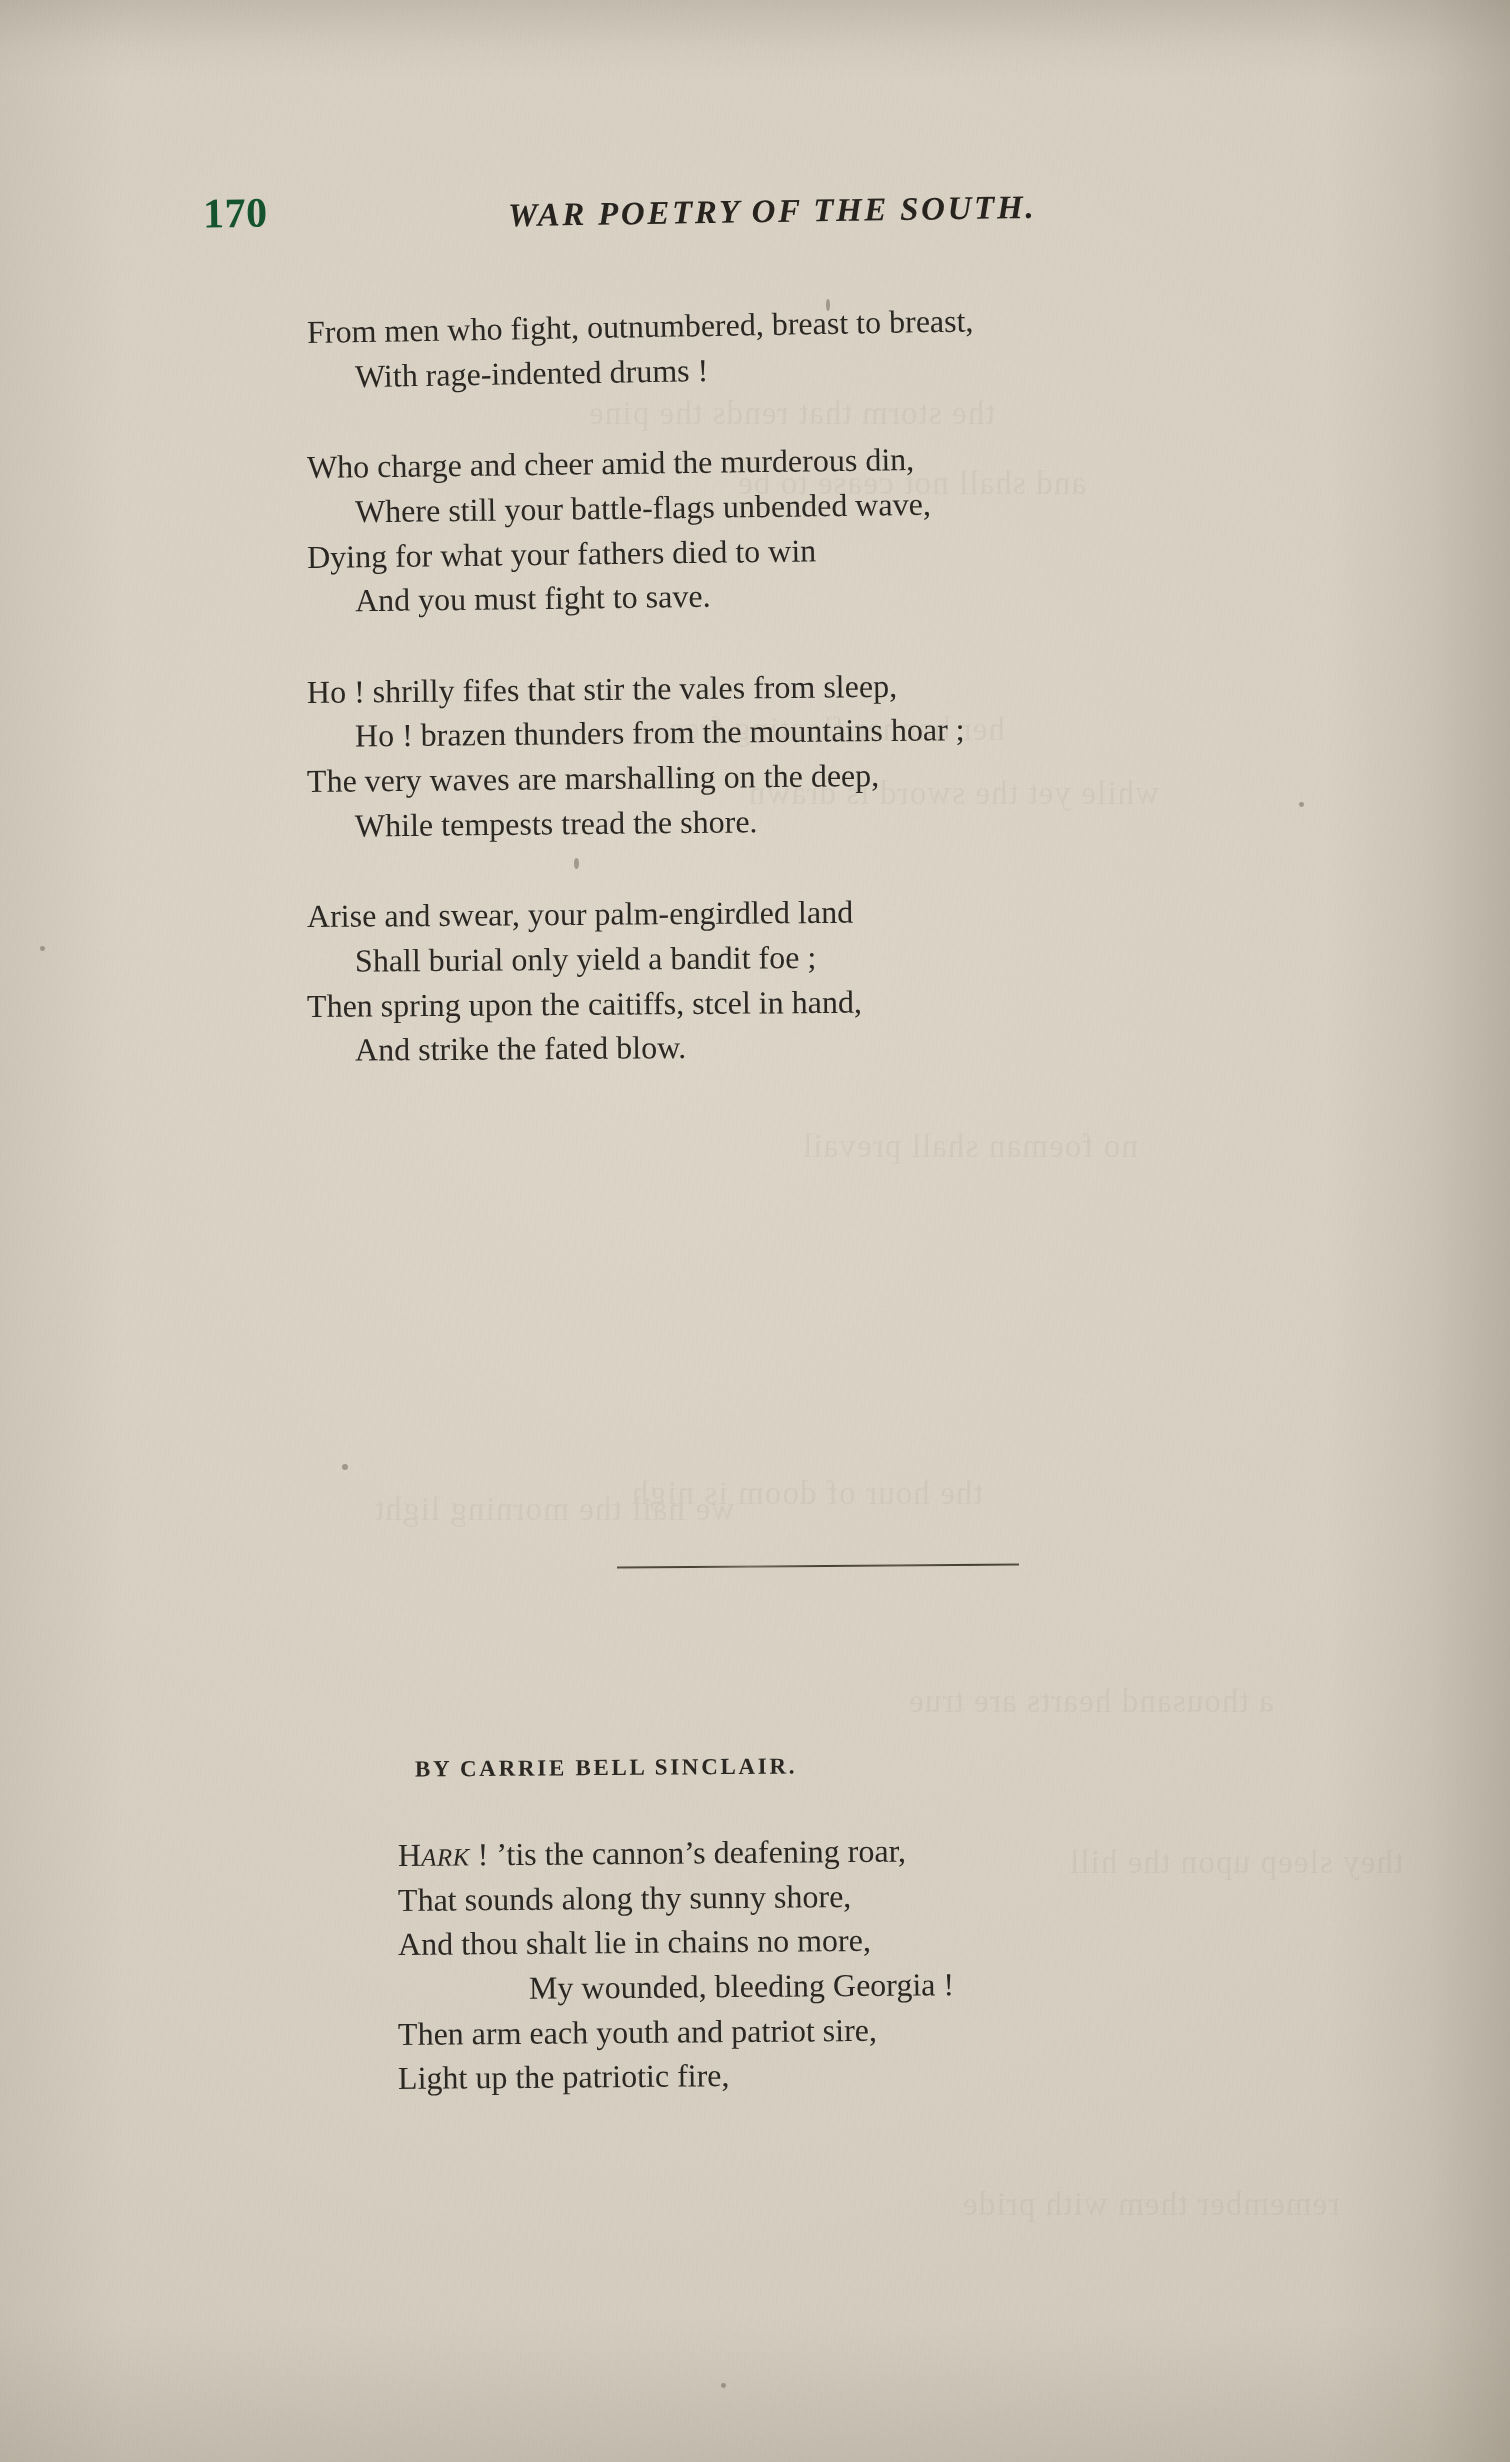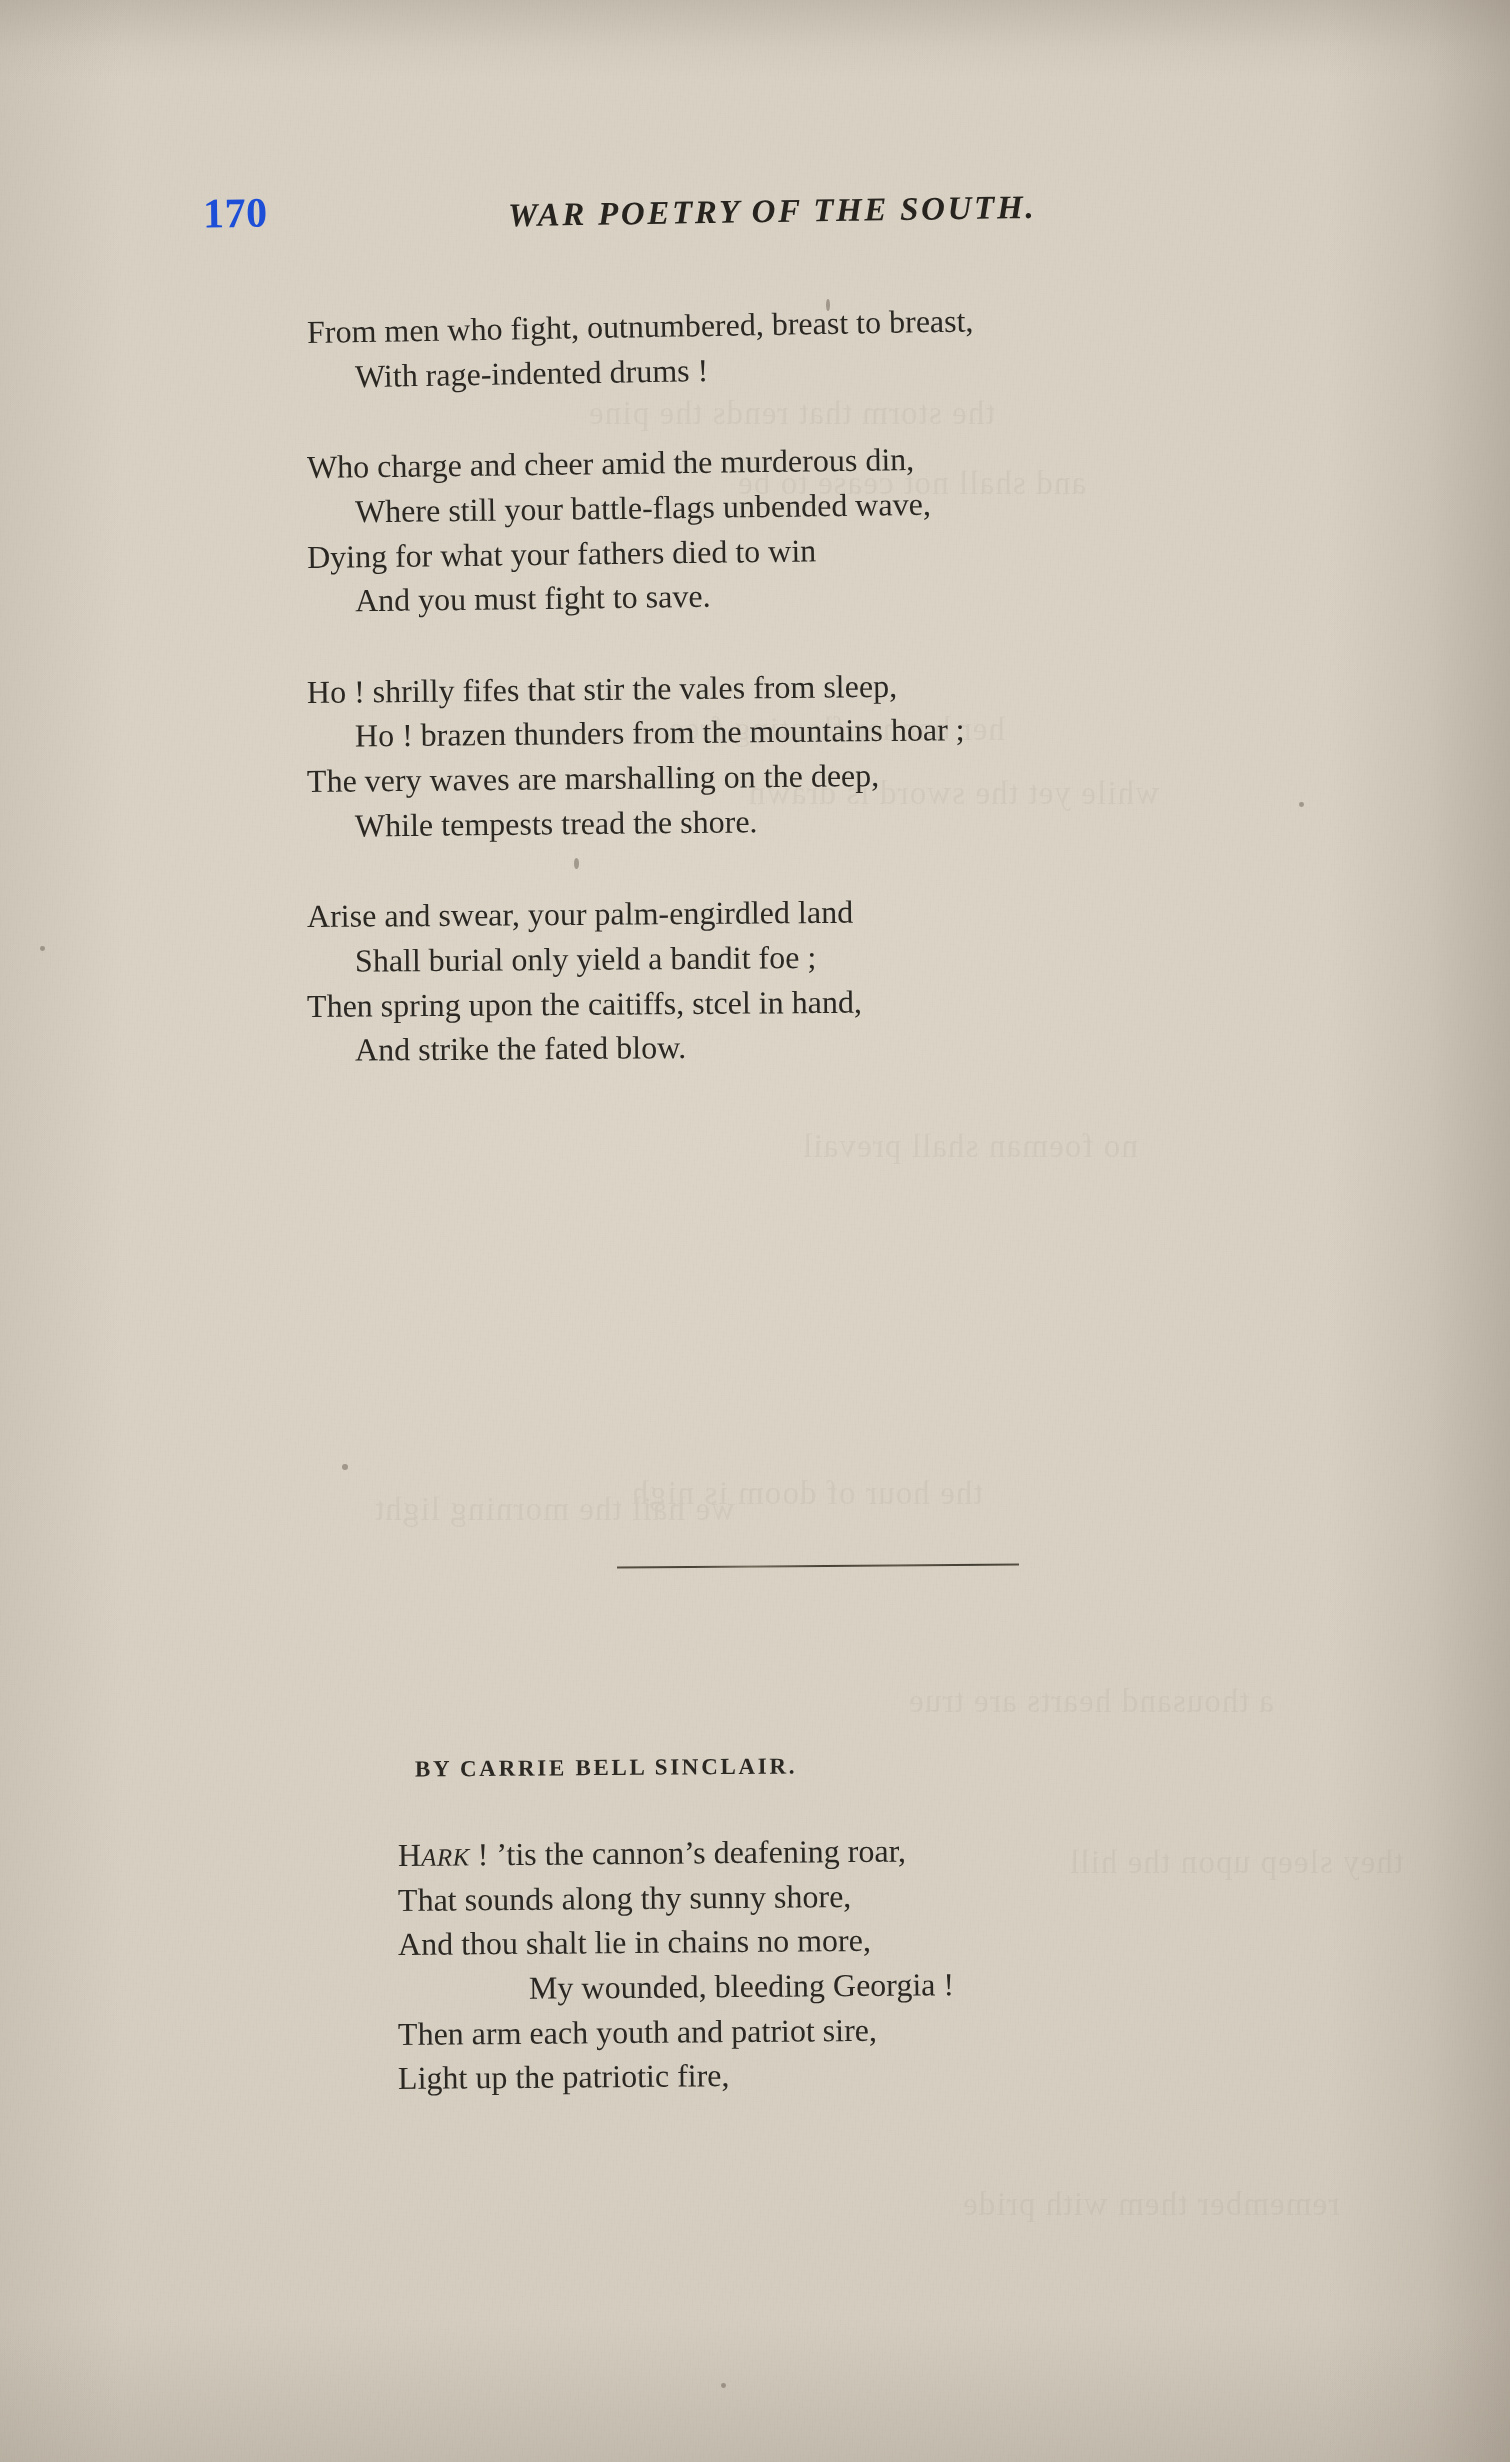--- a/index.html
+++ b/index.html
@@ -87,21 +87,21 @@
     right: 203px;
     height: 64px;
   }
   .folio {
     position: absolute;
     left: 0;
     top: 5.3px;
     font-size: 42px;
     font-weight: bold;
     letter-spacing: 0.5px;
-    color: #1d4ed8;
+    color: #14532d;
     transform: rotate(-0.7deg);
   }
   .head-title {
     position: absolute;
     left: 305px;
     top: 8.5px;
     font-size: 33px;
     font-style: italic;
     font-weight: bold;
     letter-spacing: 2.7px;

